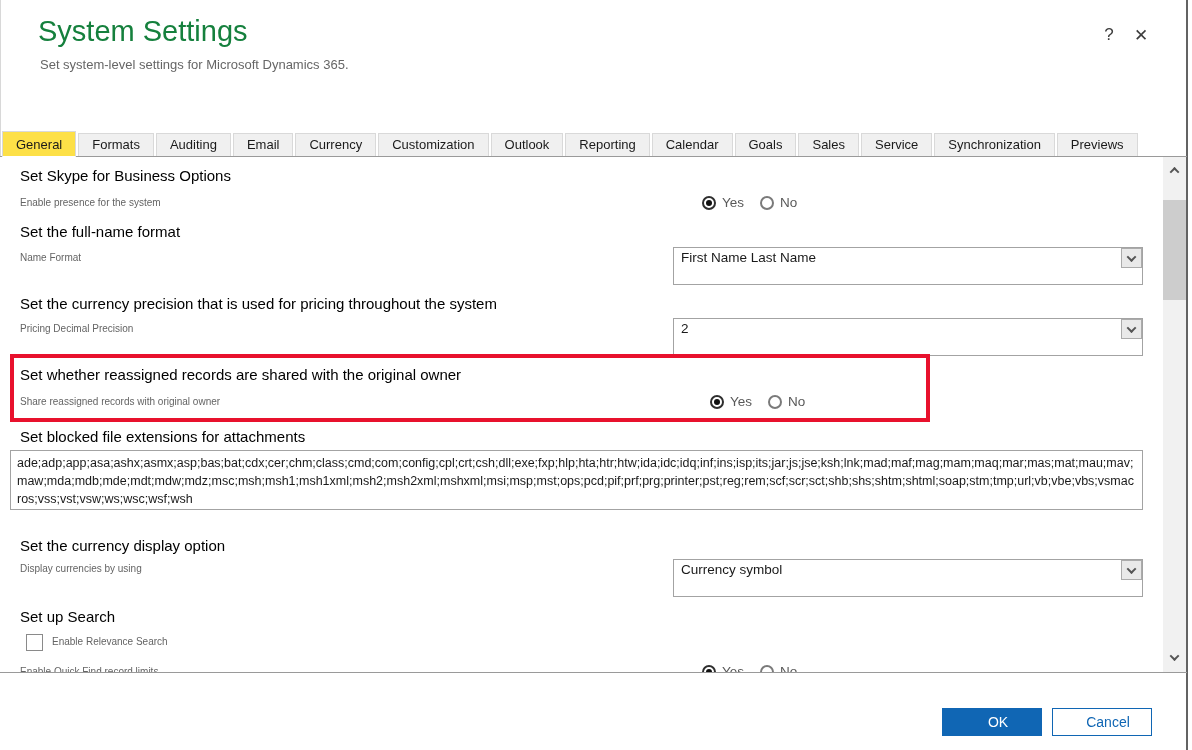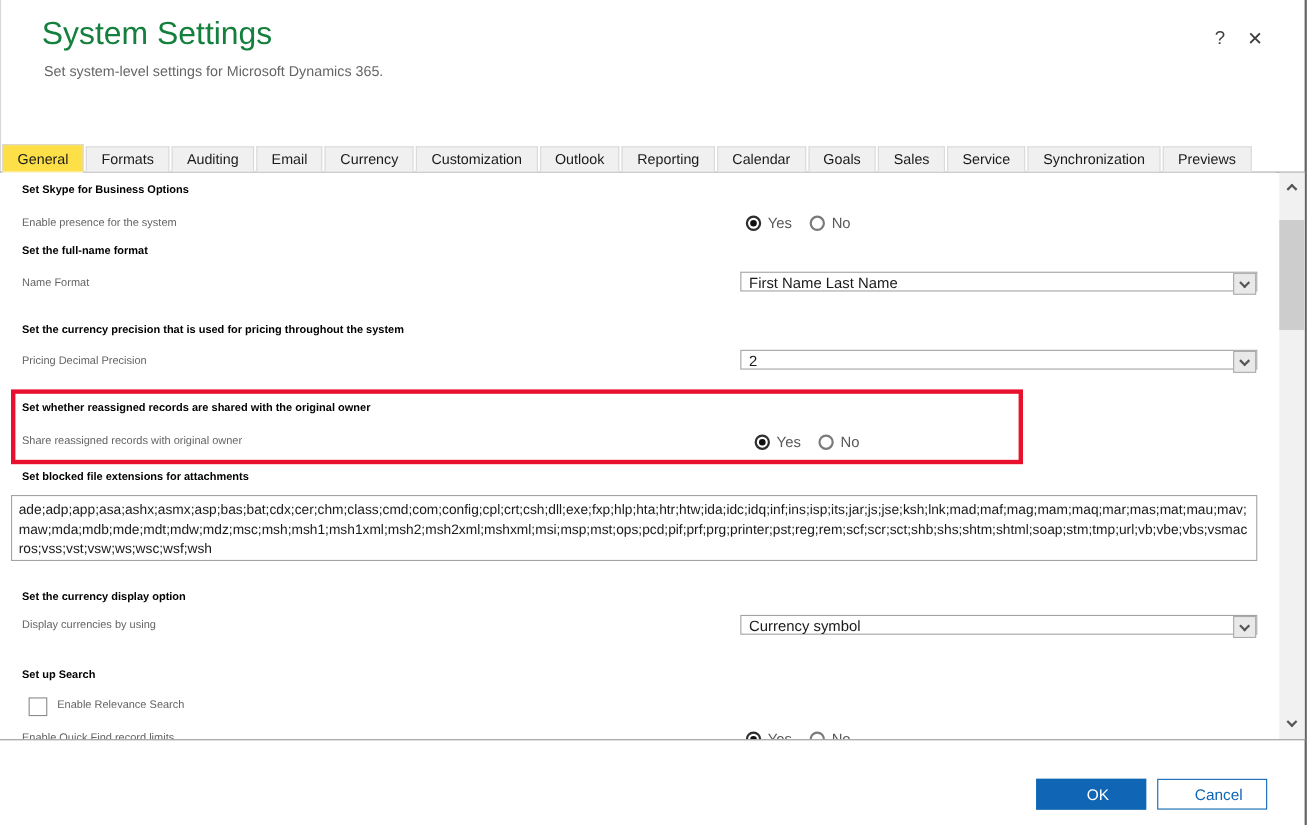--- a/index.html
+++ b/index.html
@@ -22,33 +22,33 @@
   .tabbar { position:absolute; left:0; top:131px; width:1187px; height:26px;
             border-bottom:1px solid #9a9a9a; display:flex; align-items:flex-end; padding-left:2px; }
   .tab { height:23px; line-height:21px; padding:0 13px; background:#f0f0f0;
          border:1px solid #d9d9d9; border-bottom:none; margin-right:2px;
          font-size:13px; color:#1a1a1a; white-space:nowrap; cursor:pointer; }
   .tab.active { height:26px; line-height:25px; background:#fde047; margin-bottom:-1px;
                 border-bottom:1px solid #fff; position:relative; z-index:2; }
 
   
   .content { position:absolute; left:0; top:157px; width:1160px; height:515px; overflow:hidden; background:#fff; }
-  .sec { position:absolute; left:20px; font-size:10px; font-weight:bold; color:#000; white-space:nowrap; }
+  .sec { position:absolute; left:20px; font-size:15px; font-weight:normal; color:#000; white-space:nowrap; }
   .lbl { position:absolute; left:20px; font-size:10px; color:#646464; white-space:nowrap; }
 
-  .radio-group { position:absolute; display:flex; align-items:center; font-size:13.5px; color:#595959; }
+  .radio-group { position:absolute; display:flex; align-items:center; font-size:13.5px; color:#595959;margin-left:24px; }
   .radio { width:14px; height:14px; border:2px solid #2e2e2e; border-radius:50%; background:#fff;
            position:relative; flex:none; cursor:pointer; }
   .radio.off { border-color:#7a7a7a; }
   .radio.on::after { content:""; position:absolute; inset:2px; border-radius:50%; background:#101010; }
   .radio-group .rlbl { margin:0 0 0 6px; }
   .radio-group .radio + .rlbl + .radio,
   .radio-group .gap { margin-left:16px; }
 
-  .dd { position:absolute; left:673px; width:470px; height:18px; border:1px solid #a3a3a3;
+  .dd { position:absolute; left:673px; width:470px; height:38px; border:1px solid #a3a3a3;
         background:#fff; font-size:13.5px; color:#1a1a1a; cursor:pointer; }
   .dd .val { position:absolute; left:7px; top:2px; right:28px; white-space:nowrap; overflow:hidden; }
   .dd .arrow { position:absolute; right:0; top:0; width:21px; height:20px; background:#e9e9e9;
                border:1px solid #ababab; display:flex; align-items:center; justify-content:center; }
   .chev { width:7px; height:7px; border-right:2px solid #555; border-bottom:2px solid #555; }
   .chev.down { transform:rotate(45deg) translate(-1px,-1px); }
   .chev.up   { transform:rotate(225deg) translate(-1px,-1px); }
 
   .hl-box { position:absolute; left:10px; top:197px; width:920px; height:68px; border:4px solid #e8112d; }
 

